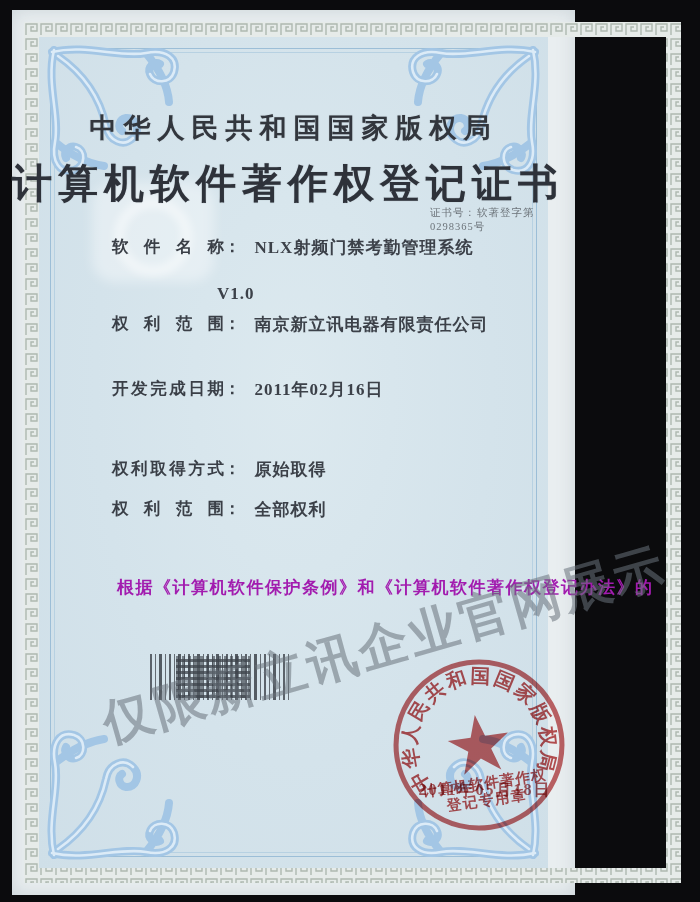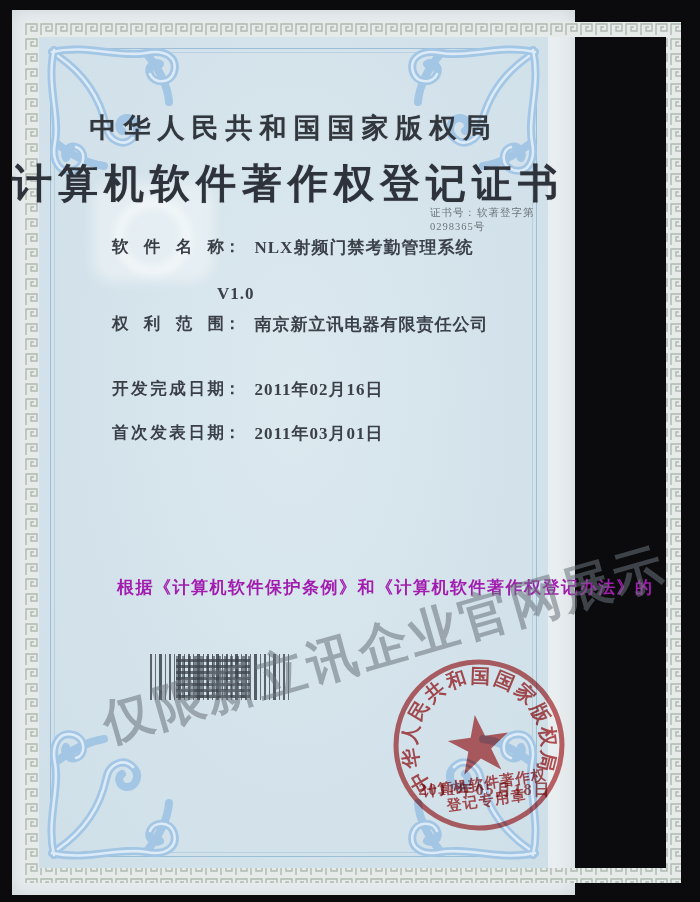--- a/index.html
+++ b/index.html
@@ -184,26 +184,30 @@
     <div class="row" style="top:303px">
       <span class="flabel">权利范围</span><span class="fcolon">：</span>
       <span class="fval">南京新立讯电器有限责任公司</span>
     </div>
 
     <div class="row" style="top:368px">
       <span class="flabel">开发完成日期</span><span class="fcolon">：</span>
       <span class="fval">2011年02月16日</span>
     </div>
 
-    <div class="row" style="top:412px">
-      <span class="flabel">首次发表日期</span><span class="fcolon">：</span>
-      <span class="fval">2011年03月01日</span>
-    </div>
-
-
+
+    <div class="row" style="top:448px">
+      <span class="flabel">权利取得方式</span><span class="fcolon">：</span>
+      <span class="fval">原始取得</span>
+    </div>
+
+    <div class="row" style="top:488px">
+      <span class="flabel">权利范围</span><span class="fcolon">：</span>
+      <span class="fval">全部权利</span>
+    </div>
 
 
     <div class="stline first" style="top:566px">根据《计算机软件保护条例》和《计算机软件著作权登记办法》的</div>
 
     <div class="barcode"></div>
 
     <div class="seal">
       <svg viewBox="0 0 172 172">
         <circle cx="86" cy="86" r="82" fill="none" stroke="#bf4749" stroke-width="5" opacity="0.9"></circle>
         <defs>

